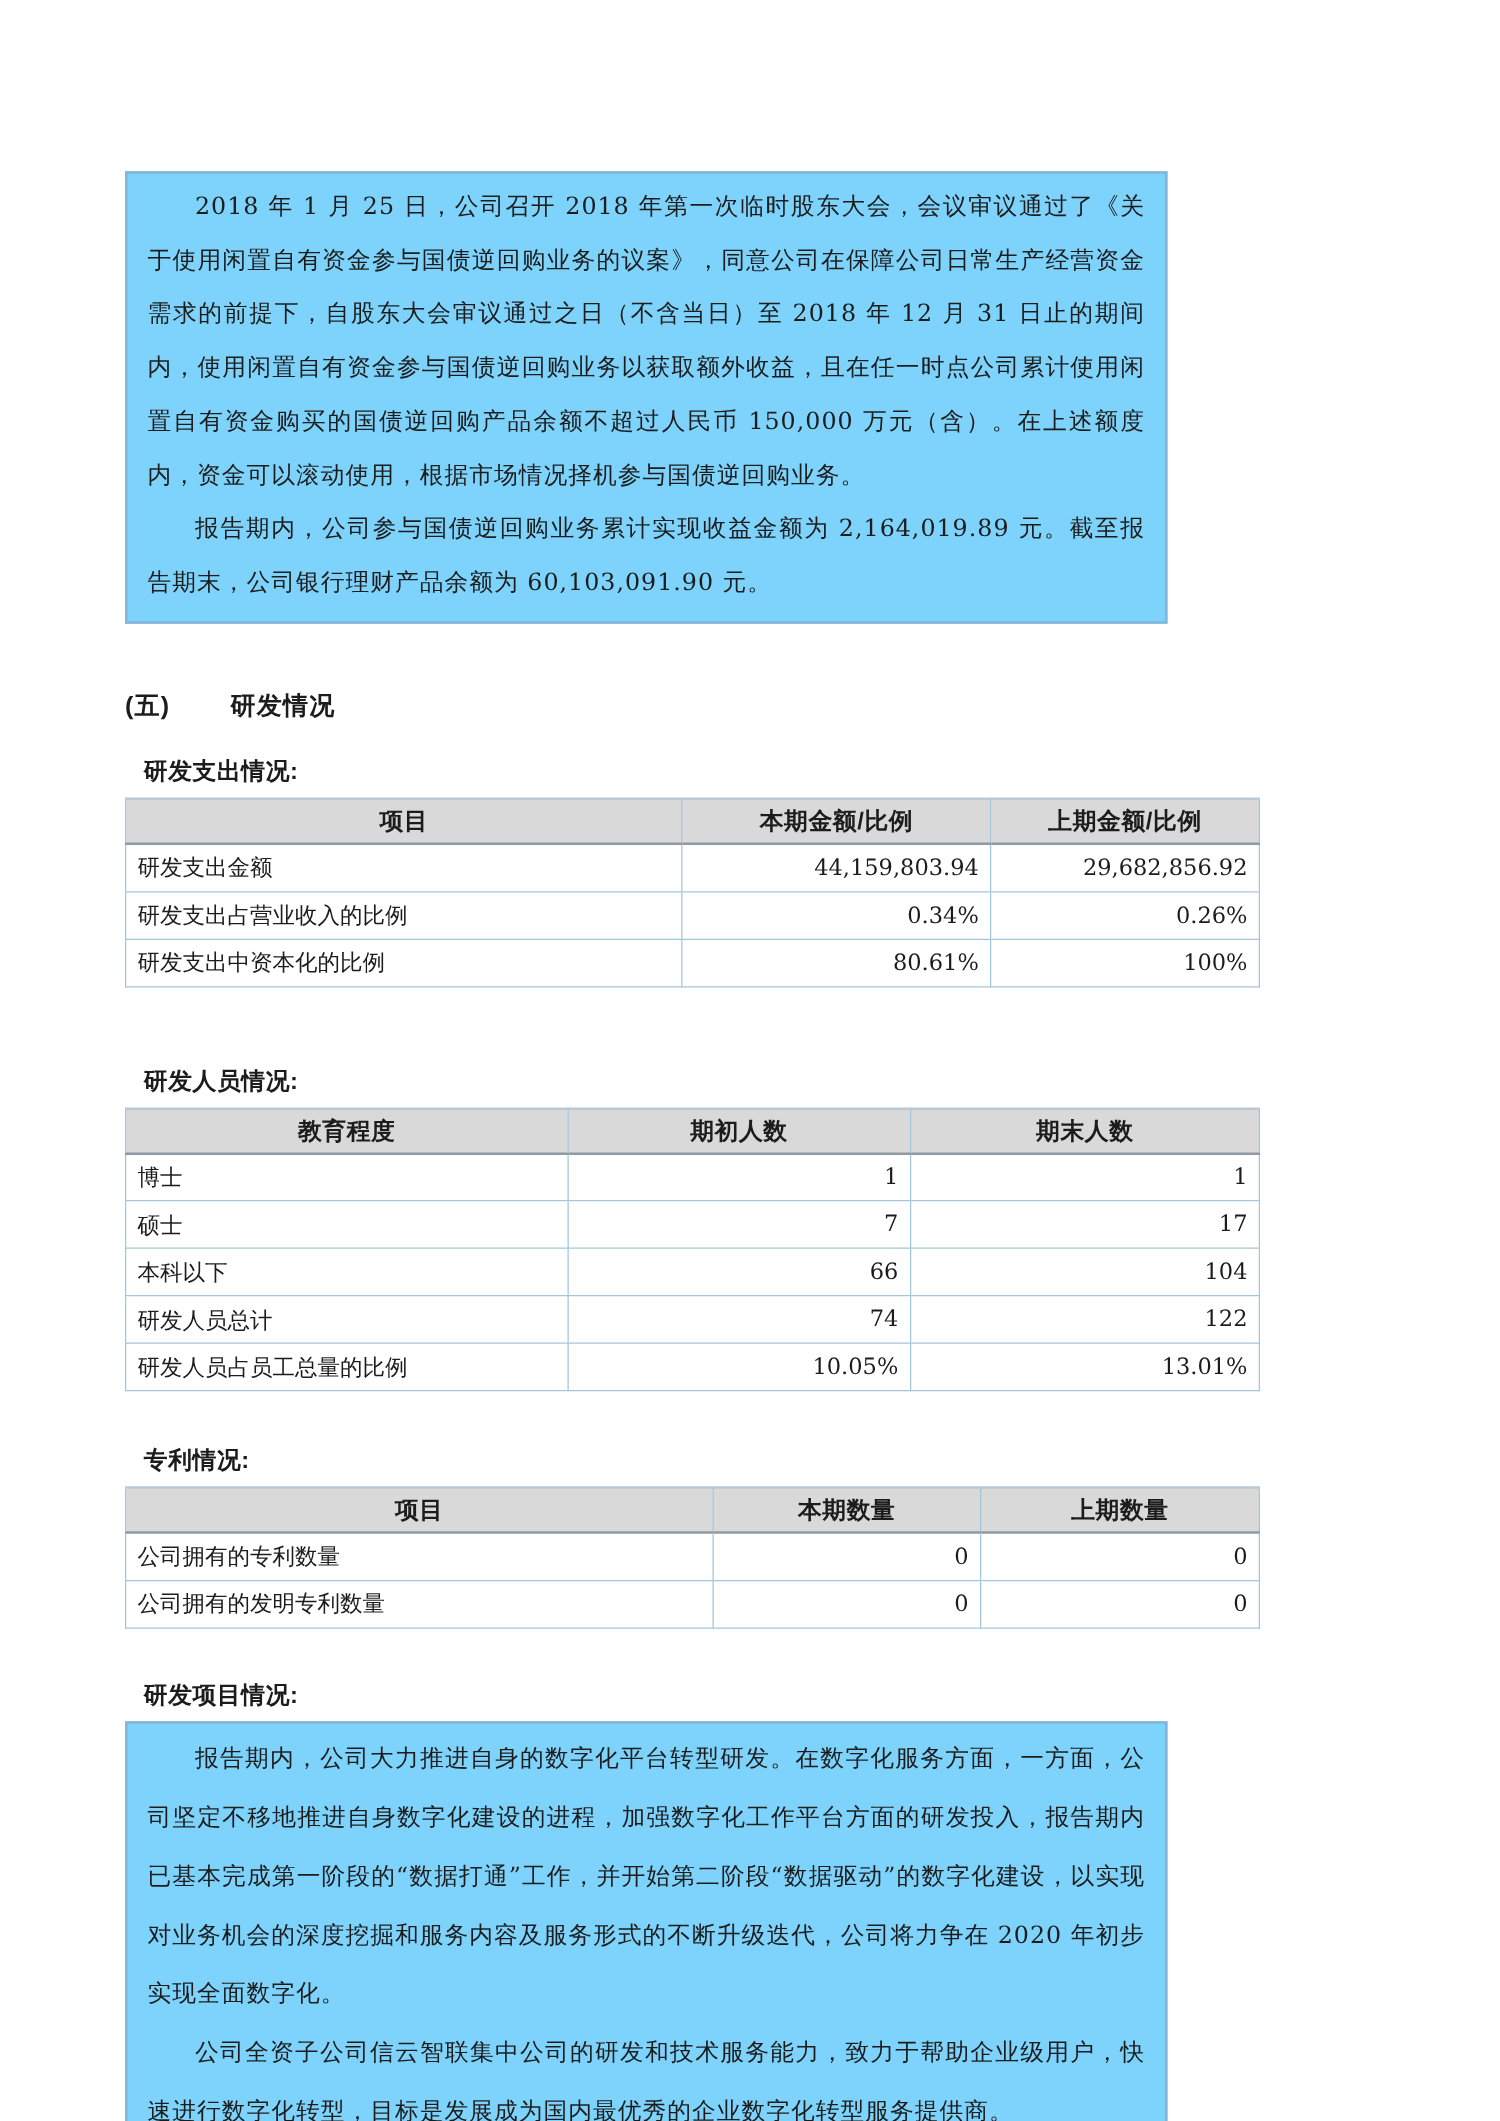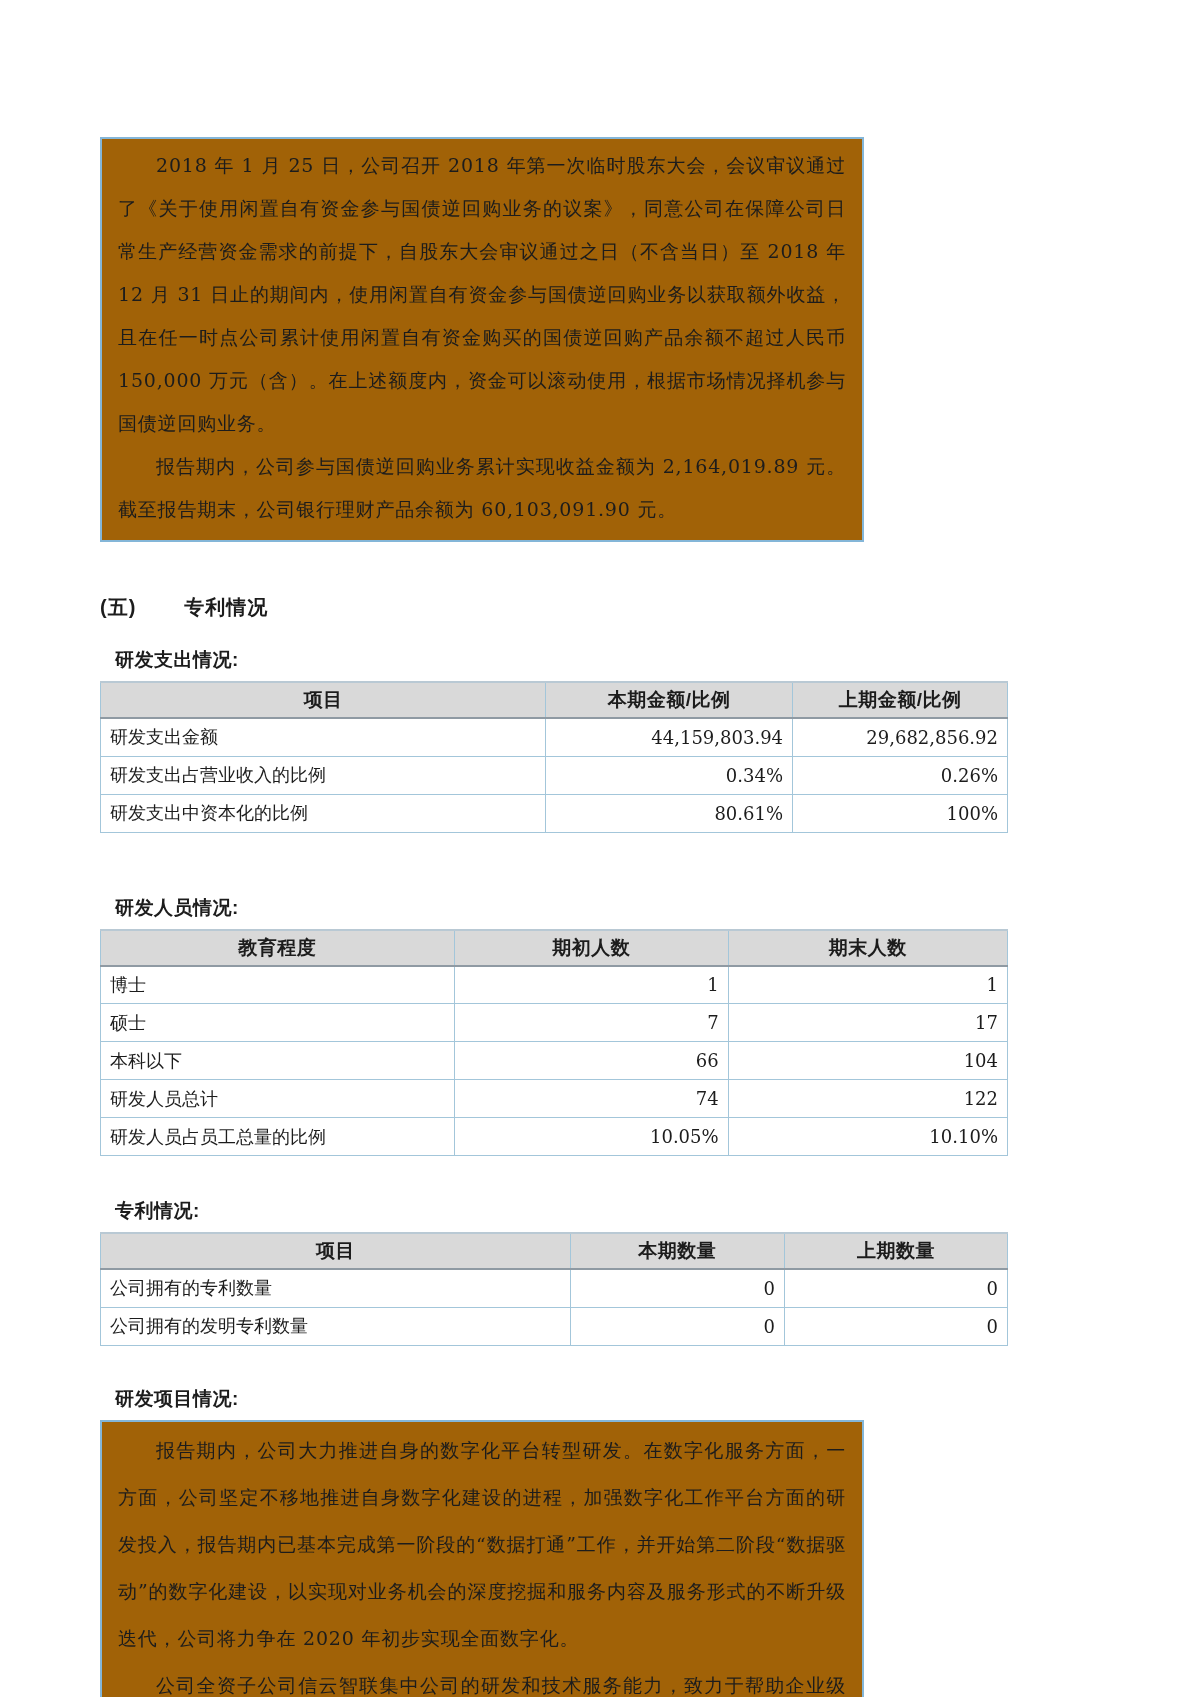--- a/index.html
+++ b/index.html
@@ -7,24 +7,24 @@
   body {
     width:1200px; min-height:1697px;
     font-family:"DejaVu Serif","Liberation Serif",serif;
     color:#1c1c1c;
     position:relative;
   }
   .page { padding-top:137px; padding-left:100px; width:1008px; }
 
   
   .text-box {
-    width:764px;
+    width:834px;
     border:2px solid #84b6d8;
     padding:5px 16px 9px 16px;
-    background:#a16207;
+    background:#7dd3fc;
   }
   .text-box .para {
     font-size:19px;
     line-height:43px;
     text-align:justify;
     text-indent:2em;
     letter-spacing:0.8px;
   }
   .text-box.projects .para { line-height:47px; }
 
@@ -89,21 +89,21 @@
 
 <div class="page">
 
   <div class="text-box intro">
       <p class="para">2018 年 1 月 25 日，公司召开 2018 年第一次临时股东大会，会议审议通过了《关于使用闲置自有资金参与国债逆回购业务的议案》，同意公司在保障公司日常生产经营资金需求的前提下，自股东大会审议通过之日（不含当日）至 2018 年 12 月 31 日止的期间内，使用闲置自有资金参与国债逆回购业务以获取额外收益，且在任一时点公司累计使用闲置自有资金购买的国债逆回购产品余额不超过人民币 150,000 万元（含）。在上述额度内，资金可以滚动使用，根据市场情况择机参与国债逆回购业务。</p>
       <p class="para">报告期内，公司参与国债逆回购业务累计实现收益金额为 2,164,019.89 元。截至报告期末，公司银行理财产品余额为 60,103,091.90 元。</p>
     </div>
 
   <div class="section-heading">
     <span class="numeral">(五)</span>
-    <span class="title">专利情况</span>
+    <span class="title">研发情况</span>
   </div>
 
   <div class="sub-label lbl-expense">研发支出情况:</div>
   <table class="data-table" data-table="rd_expense">
       <thead>
         <tr>
           <th style="width: 49.1%;">项目</th>
           <th style="width: 27.2%;">本期金额/比例</th>
           <th style="width: 23.7%;">上期金额/比例</th>
         </tr>
@@ -153,21 +153,21 @@
           <td class="al-right">104</td>
         </tr>
         <tr>
           <td class="al-center">研发人员总计</td>
           <td class="al-right">74</td>
           <td class="al-right">122</td>
         </tr>
         <tr>
           <td class="al-center">研发人员占员工总量的比例</td>
           <td class="al-right">10.05%</td>
-          <td class="al-right">10.10%</td>
+          <td class="al-right">13.01%</td>
         </tr>
       </tbody>
     </table>
 
   <div class="sub-label lbl-patents">专利情况:</div>
   <table class="data-table" data-table="patents">
       <thead>
         <tr>
           <th style="width: 51.8%;">项目</th>
           <th style="width: 23.6%;">本期数量</th>

